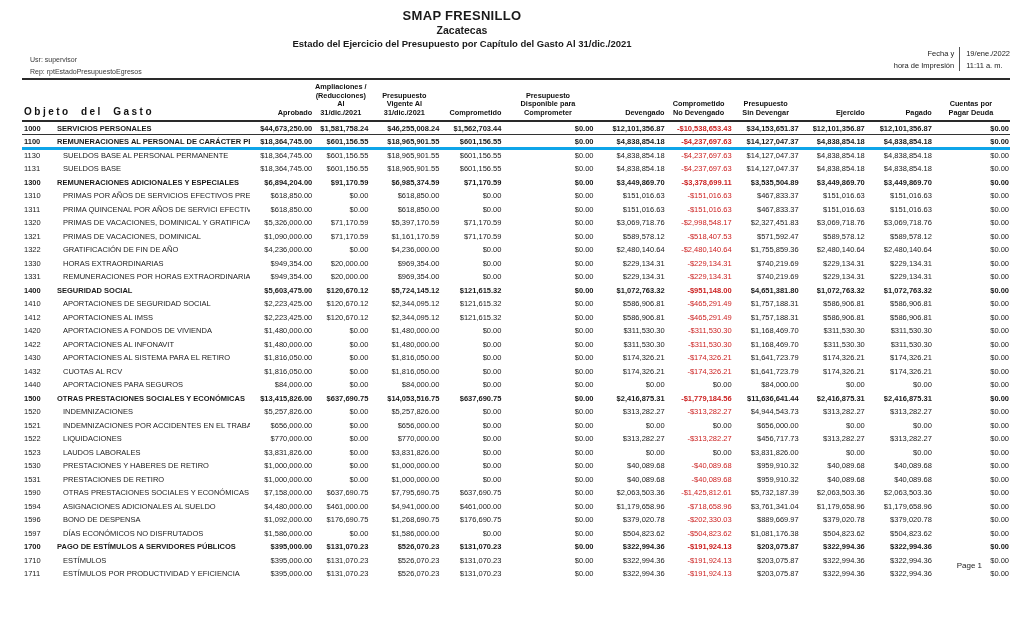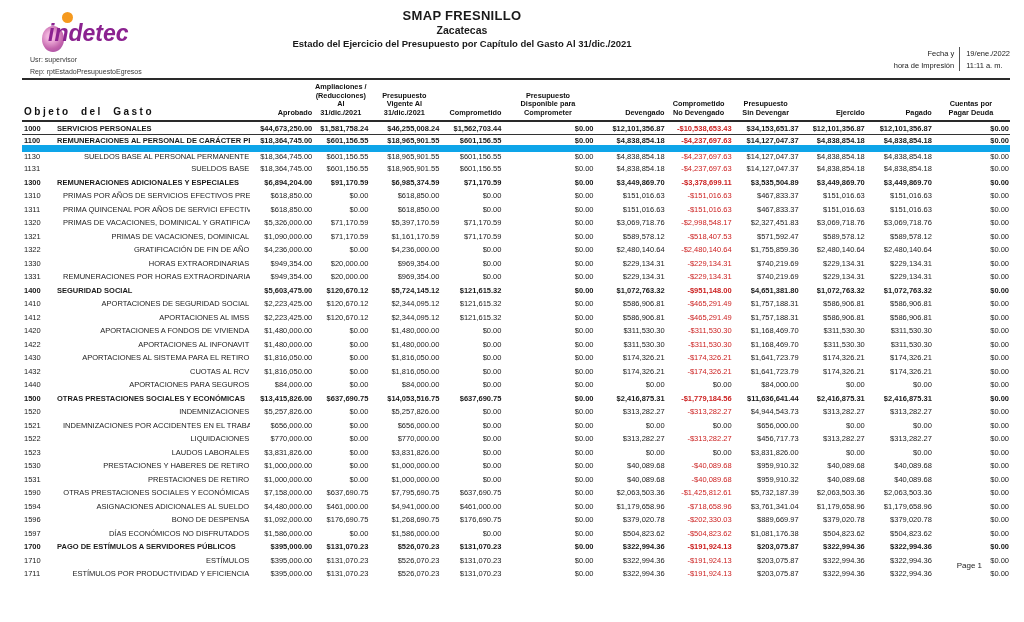--- a/index.html
+++ b/index.html
@@ -31,39 +31,34 @@
 
   
   table.rpt { border-collapse:collapse; table-layout:fixed; width:988px; margin-top:0; }
   thead th { vertical-align:bottom; font-size:7.3px; line-height:1.18; padding:3px 1px 3px 0; border-bottom:2px solid #2a2a2a; font-weight:bold; color:#111; }
   thead th.obj { text-align:left; font-size:10px; letter-spacing:2.5px; word-spacing:5px; padding-left:2px; white-space:nowrap;margin-left:20px; }
   thead th.hc { text-align:center; white-space:pre-line; }
   thead th.hr { text-align:right;  white-space:pre-line; }
   tbody td { font-size:7.5px; height:13.5px; padding:0 1px 0 0; white-space:nowrap; overflow:hidden; }
   td.code { padding-left:2px; }
   td.name { padding-left:5px; }
-  tr.lvl-detail td.name { padding-left:11px;text-align:right; }
+  tr.lvl-detail td.name { padding-left:11px; }
   td.num { text-align:right; }
   tr.lvl-chapter td, tr.lvl-concept td { font-weight:bold; }
   tr.rule-2 td { border-bottom:1.6px solid #333; }
-  tr.rule-1 td { border-bottom:7px solid #0ea5e9; }
+  tr.rule-1 td { border-bottom:3px solid #0ea5e9; }
   td.neg { color:#cc2222; }
   .page-num { position:absolute; right:42px; top:561px; font-size:8px; color:#222; }
 </style>
 </head>
 <body>
 
 <div class="page">
 
   <div class="hdr">
-    <div class="logo">
-      <span class="logo-ball"></span>
-      <span class="logo-dot"></span>
-      <span class="logo-text">indetec</span>
-    </div>
     <div class="usr-line">Usr: supervisor</div>
     <div class="rep-line">Rep: rptEstadoPresupuestoEgresos</div>
 
     <div class="titles">
       <div class="title-main">SMAP FRESNILLO</div>
       <div class="title-sub">Zacatecas</div>
       <div class="title-rep">Estado del Ejercicio del Presupuesto por Capítulo del Gasto Al 31/dic./2021</div>
     </div>
 
     <table class="datebox">

